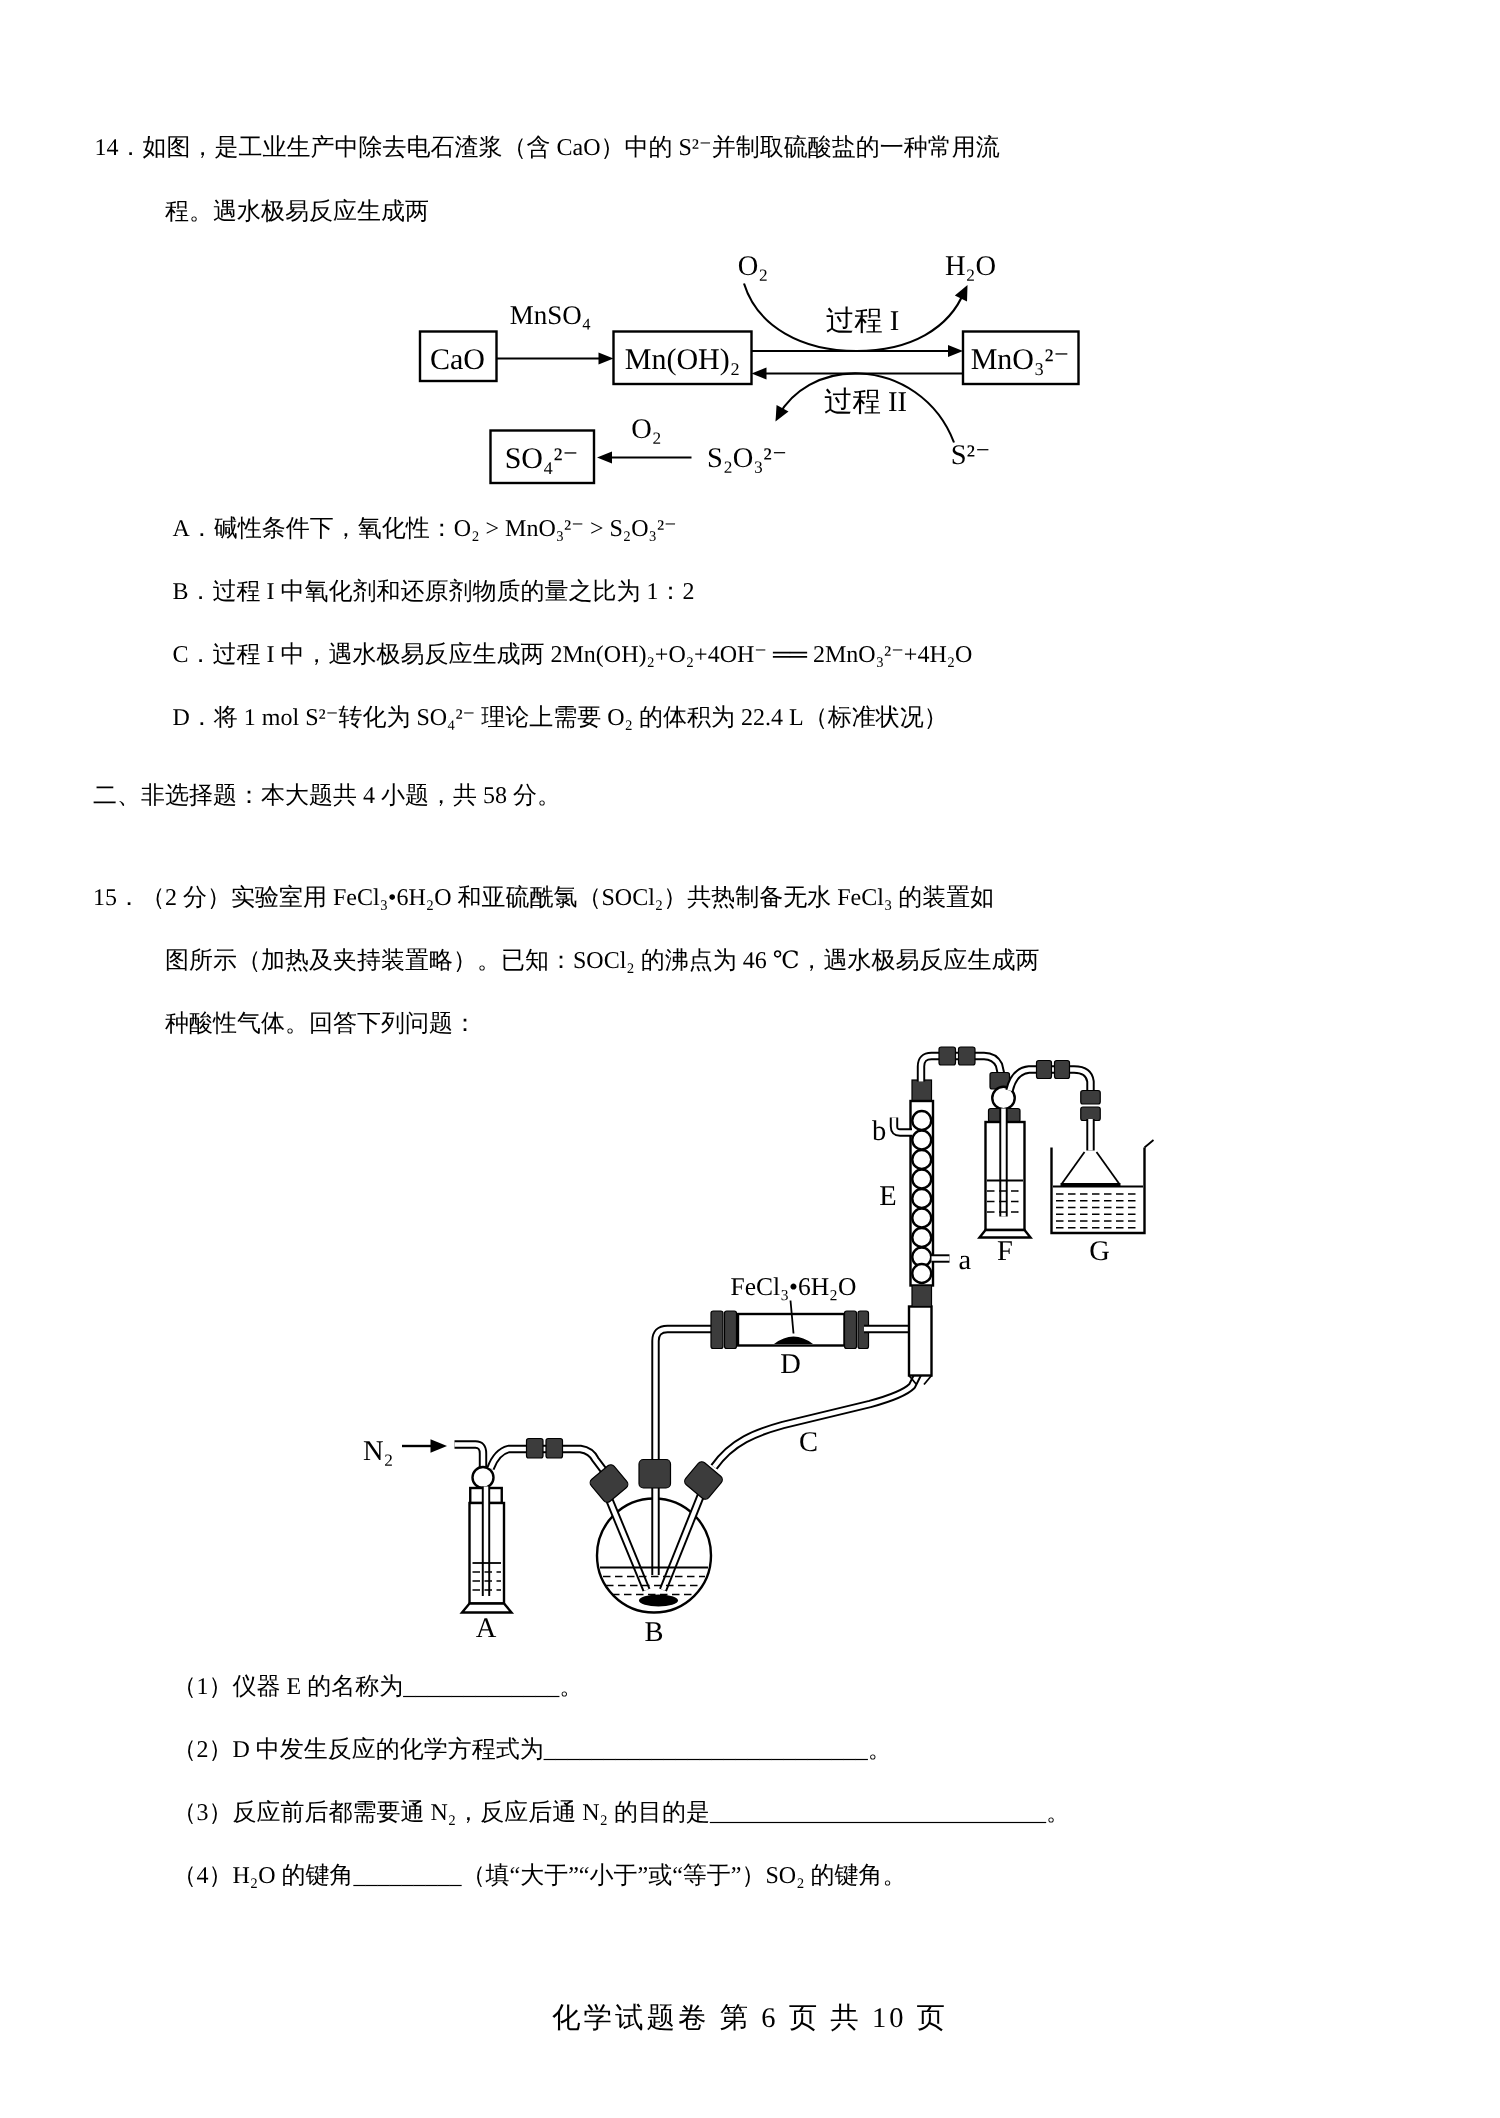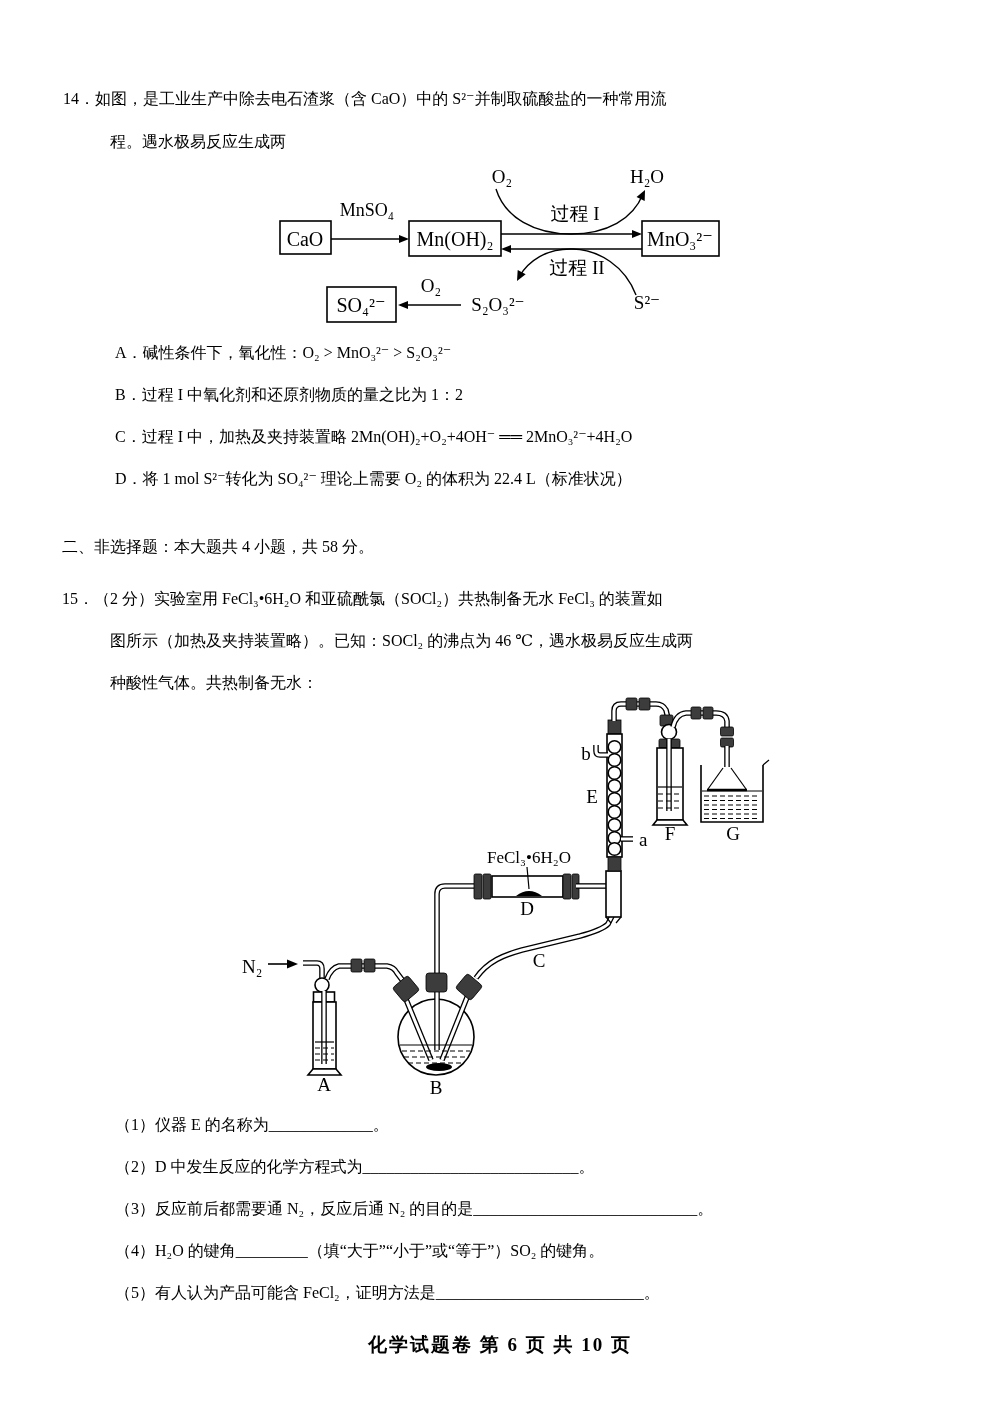--- a/index.html
+++ b/index.html
@@ -1,19 +1,19 @@
 <!DOCTYPE html>
 <html><head>
 <meta charset="utf-8">
 <style>
   html,body{margin:0;padding:0;background:#fff;}
   .page{position:relative;width:1000px;height:1412px;background:#fff;overflow:hidden;
         font-family:"Liberation Serif","DejaVu Serif",serif;color:#000;}
   .line{position:absolute;white-space:nowrap;font-size:16px;line-height:30px;}
-  .footer{position:absolute;left:0;width:1000px;text-align:center;font-size:19px;letter-spacing:2px;font-weight:bold;}
+  .footer{position:absolute;left:0;width:1000px;text-align:center;font-size:19px;letter-spacing:2px;}
   svg{position:absolute;overflow:visible;}
   svg text{font-family:"Liberation Serif","DejaVu Serif",serif;fill:#000;}
   .glass{fill:#fff;stroke:#000;stroke-width:1.6;}
   .thin{fill:none;stroke:#000;stroke-width:1.4;}
   .po{fill:none;stroke:#000;stroke-width:5.6;stroke-linecap:butt;stroke-linejoin:round;}
   .pi{fill:none;stroke:#fff;stroke-width:3.0;stroke-linecap:butt;stroke-linejoin:round;}
   .dk{fill:#3c3c3c;stroke:#000;stroke-width:0.8;}
   .dash{stroke:#000;stroke-width:1.1;stroke-dasharray:5 3;fill:none;}
   .solidline{stroke:#000;stroke-width:1.2;fill:none;}
   .lbl{font-size:19px;}
@@ -77,28 +77,28 @@
       <polygon class="head" points="0,0 -10,-4.5 -10,4.5" transform="translate(262,123) rotate(118)"></polygon>
       <text x="392" y="151" text-anchor="middle" font-size="19">S²⁻</text>
       <text x="243" y="153" text-anchor="middle" font-size="19">S₂O₃²⁻</text>
     </g>
     <text x="320" y="62" text-anchor="middle" font-size="19">过程 I</text>
     <text x="322" y="116" text-anchor="middle" font-size="19">过程 II</text>
   </svg>
 
   <div class="line" style="left:115px;top:338px">A．碱性条件下，氧化性：O₂ &gt; MnO₃²⁻ &gt; S₂O₃²⁻</div>
   <div class="line" style="left:115px;top:380px">B．过程 I 中氧化剂和还原剂物质的量之比为 1：2</div>
-  <div class="line" style="left:115px;top:422px">C．过程 I 中，加热及夹持装置略 2Mn(OH)₂+O₂+4OH⁻ ══ 2MnO₃²⁻+4H₂O</div>
+  <div class="line" style="left:115px;top:422px">C．过程 I 中，遇水极易反应生成两 2Mn(OH)₂+O₂+4OH⁻ ══ 2MnO₃²⁻+4H₂O</div>
   <div class="line" style="left:115px;top:464px">D．将 1 mol S²⁻转化为 SO₄²⁻ 理论上需要 O₂ 的体积为 22.4 L（标准状况）</div>
 
-  <div class="line" style="left:62px;top:532px">二、非选择题：本大题共 4 小题，共 58 分。</div>
+  <div class="line" style="left:62px;top:516px">二、非选择题：本大题共 4 小题，共 58 分。</div>
 
   <div class="line" style="left:62px;top:584px">15．（2 分）实验室用 FeCl₃•6H₂O 和亚硫酰氯（SOCl₂）共热制备无水 FeCl₃ 的装置如</div>
   <div class="line" style="left:110px;top:626px">图所示（加热及夹持装置略）。已知：SOCl₂ 的沸点为 46 ℃，遇水极易反应生成两</div>
-  <div class="line" style="left:110px;top:668px">种酸性气体。共热制备无水：</div>
+  <div class="line" style="left:110px;top:668px">种酸性气体。回答下列问题：</div>
 
   <svg style="left:230px;top:690px" width="740" height="410" viewBox="0 0 740 410">
     <defs>
       <path id="ap1" d="M 73,273 H 87 Q 92,273 92,279 V 288"></path>
       <path id="ap2" d="M 94,301 V 374"></path>
       <path id="ap3" d="M 97,289 Q 101,278 109,276 H 157 Q 164,277 167,283 L 176,295"></path>
       <path id="ap4" d="M 246,196 H 215 Q 207,196 207,204 V 360"></path>
       <path id="ap5" d="M 173,302 L 201,370"></path>
       <path id="ap6" d="M 240,300 L 212,370"></path>
       <path id="ap7" d="M 246,288 C 258,271 274,265 292,260 L 350,246 Q 372,240 378,234 L 382,226"></path>
@@ -258,16 +258,15 @@
       <line class="dash" x1="474" y1="124" x2="530" y2="124"></line>
       <line class="dash" x1="474" y1="128.5" x2="530" y2="128.5"></line>
       <text x="503" y="150" text-anchor="middle" class="lbl">G</text>
     </g>
   </svg>
 
   <div class="line" style="left:115px;top:1110px">（1）仪器 E 的名称为_____________。</div>
   <div class="line" style="left:115px;top:1152px">（2）D 中发生反应的化学方程式为___________________________。</div>
   <div class="line" style="left:115px;top:1194px">（3）反应前后都需要通 N₂，反应后通 N₂ 的目的是____________________________。</div>
   <div class="line" style="left:115px;top:1236px">（4）H₂O 的键角_________（填“大于”“小于”或“等于”）SO₂ 的键角。</div>
-  <div class="line" style="left:115px;top:1278px">（5）有人认为产品可能含 FeCl₂，证明方法是__________________________。</div>
 
   <div class="footer" style="top:1332px">化学试题卷 第 6 页 共 10 页</div>
 </div>
 
 </body></html>

